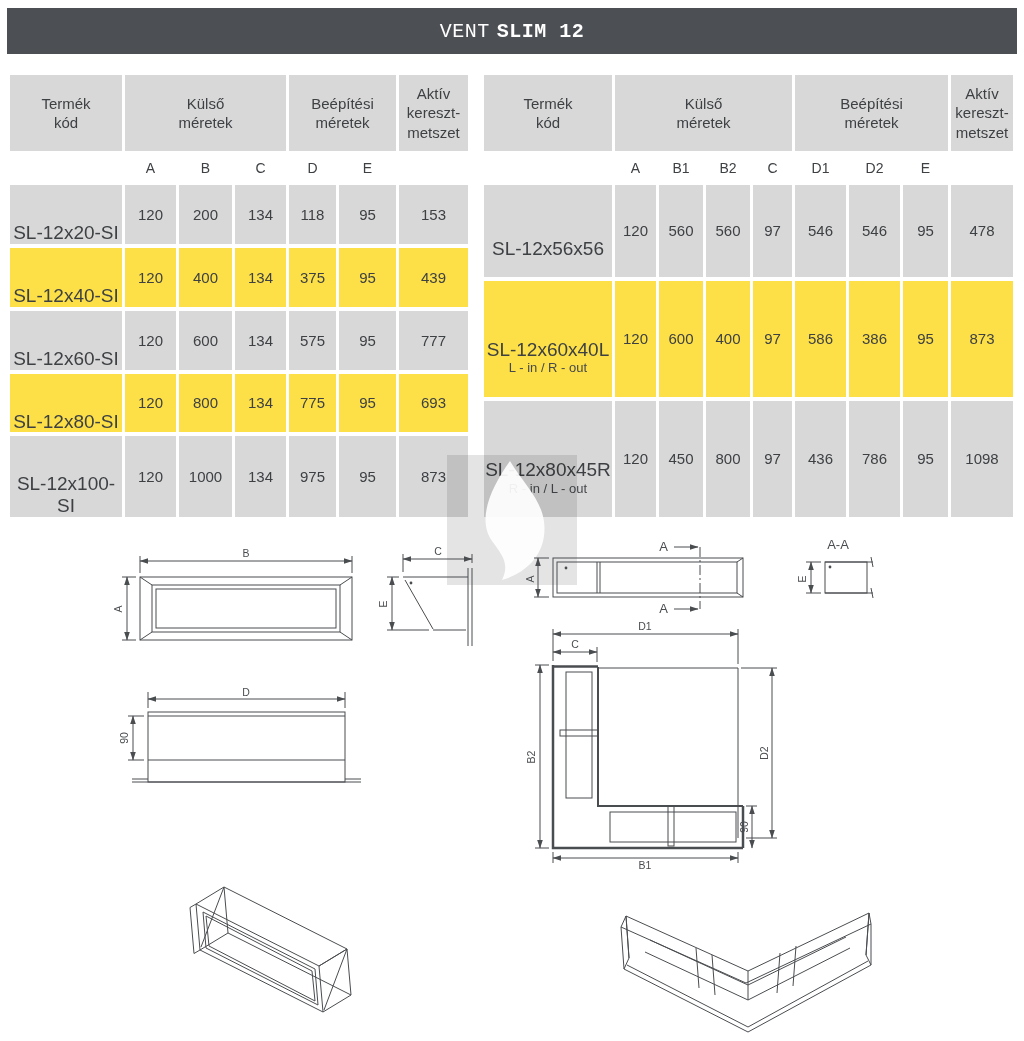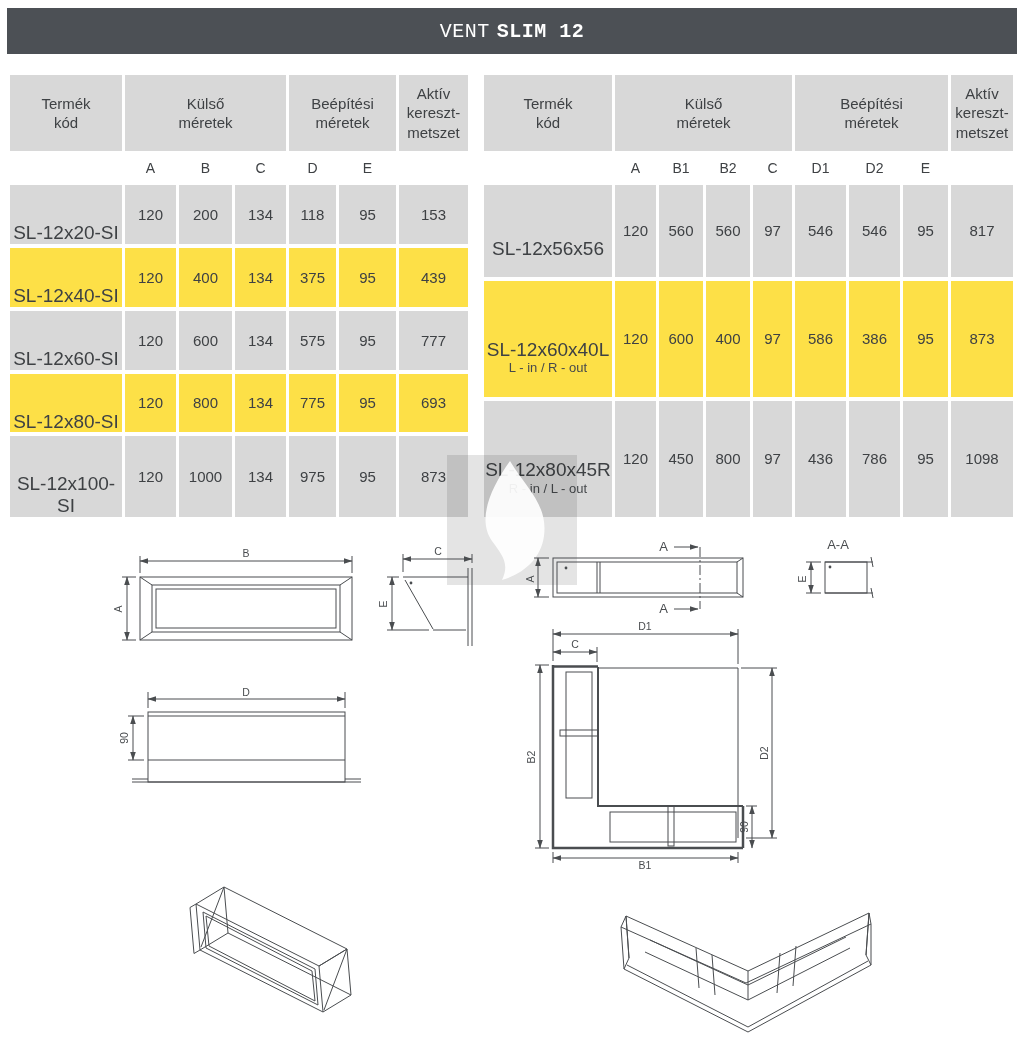--- a/index.html
+++ b/index.html
@@ -174,21 +174,21 @@
           <td class="code-cell">
             <div class="code">SL-12x56x56</div>
           </td>
           <td>120</td>
           <td>560</td>
           <td>560</td>
           <td>97</td>
           <td>546</td>
           <td>546</td>
           <td>95</td>
-          <td>817</td>
+          <td>478</td>
         </tr>
         <tr class="plain">
           <td class="code-cell">
             <div class="code">SL-12x60x40L</div>
             <div class="note">L - in / R - out</div>
           </td>
           <td>120</td>
           <td>600</td>
           <td>400</td>
           <td>97</td>

